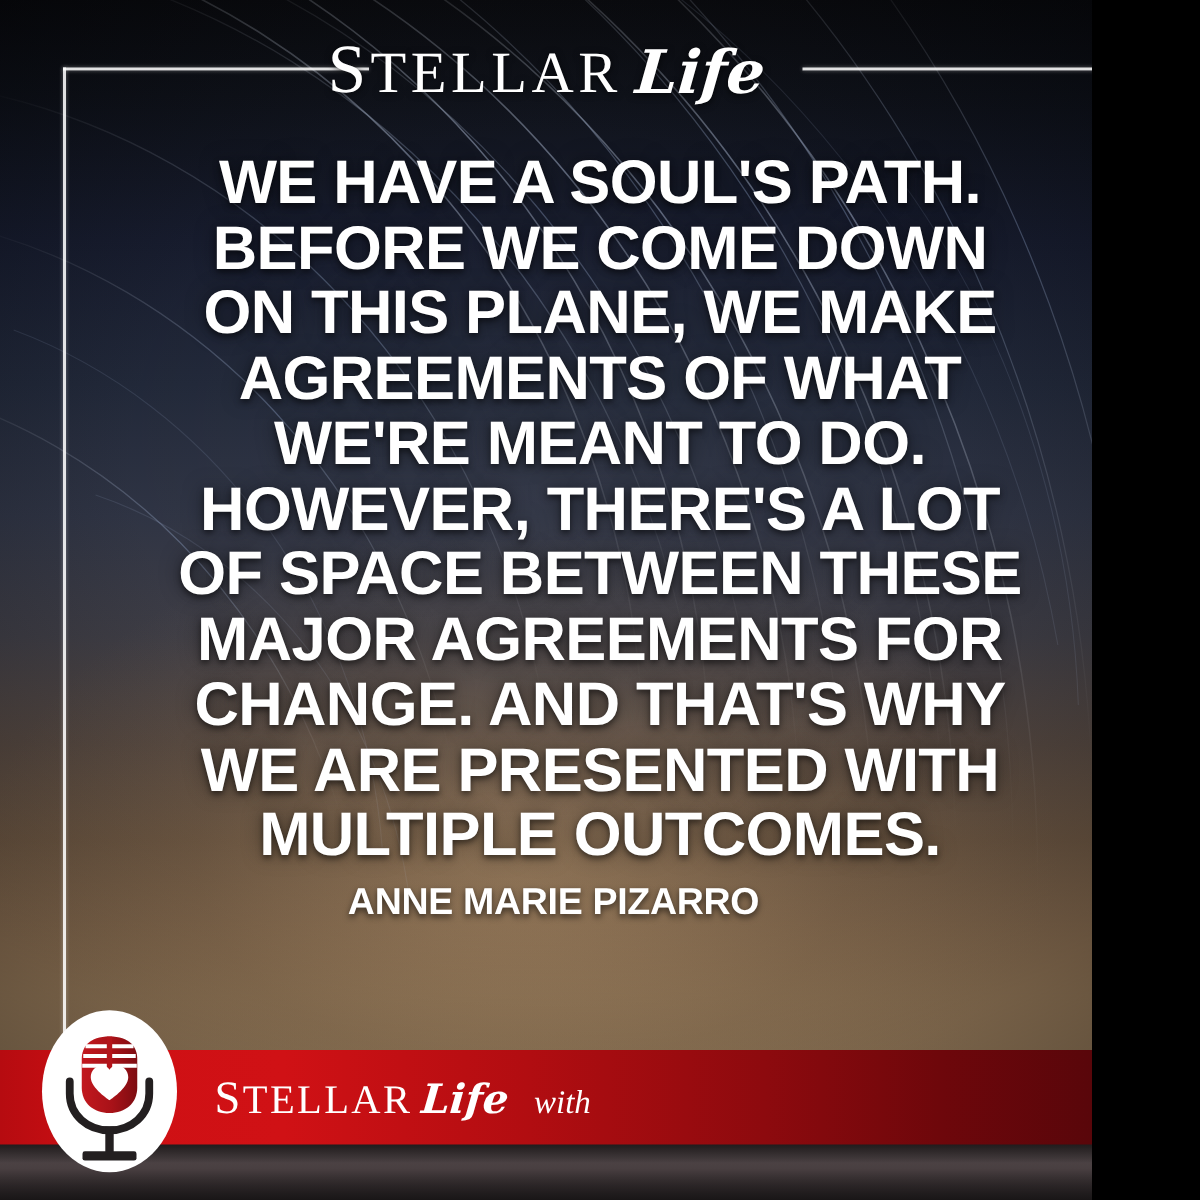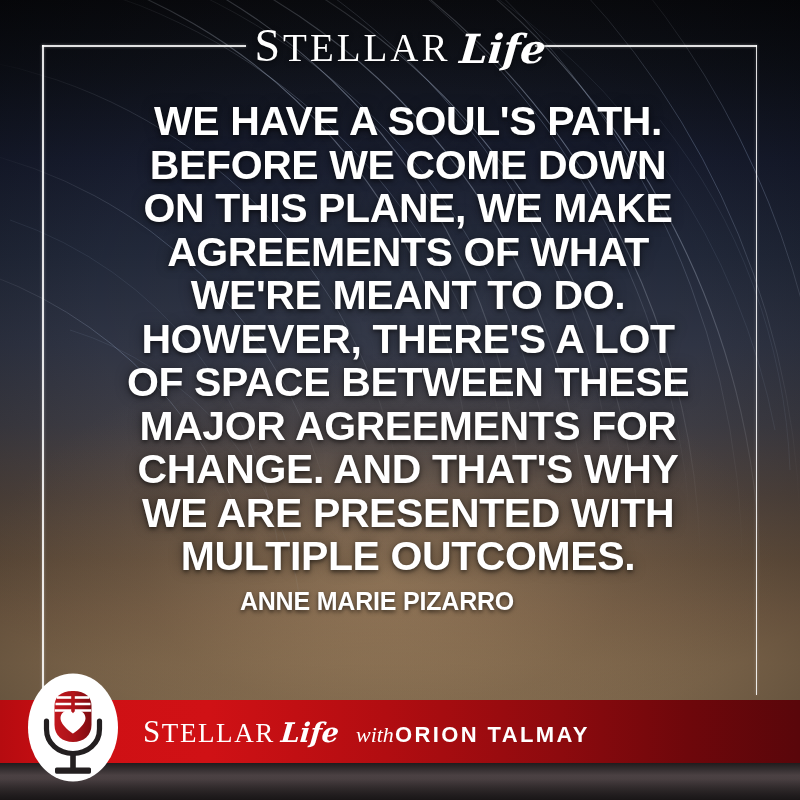--- a/index.html
+++ b/index.html
@@ -2,21 +2,21 @@
 <html><head>
 <meta charset="utf-8">
 <style>
   html, body {
     margin: 0;
     padding: 0;
     background: #000;
   }
   #poster {
     position: relative;
-    width: 800px;
+    width: 728px;
     height: 800px;
     overflow: hidden;
     font-family: "Liberation Sans", sans-serif;
     user-select: none;
   }
 
   
   .bg-base {
     position: absolute;
     inset: 0;
@@ -136,21 +136,21 @@
     font-size: 40px;
     color: #ffffff;
     line-height: 1;
     transform: translateY(3px) skewX(-5deg);
     text-shadow: 0 1px 5px rgba(0,0,0,0.7);
   }
 
   
   .quote-wrap {
     position: absolute;
-    left: 58px;
+    left: 50px;
     top: 100px;
     width: 700px;
     text-align: center;
     z-index: 5;
   }
   .quote {
     font-family: "Liberation Sans", sans-serif;
     font-weight: bold;
     font-size: 41px;
     line-height: 43.5px;
@@ -333,21 +333,20 @@
 we are presented with
 multiple outcomes.</div>
     <div class="attribution">Anne Marie Pizarro</div>
   </div>
 
   <div class="banner">
     <div class="banner-inner">
       <span class="b-stellar"><span class="cap">S</span>tellar</span>
       <span class="b-life">Life</span>
       <span class="b-with">with</span>
-      <span class="b-host">Orion Talmay</span>
     </div>
   </div>
 
   <div class="mic-badge">
     <svg viewBox="0 0 98 113" aria-hidden="true">
       <defs>
         <linearGradient id="micg" x1="0" y1="0" x2="1" y2="0">
           <stop offset="0%" stop-color="#c2181e"></stop>
           <stop offset="55%" stop-color="#a81218"></stop>
           <stop offset="100%" stop-color="#7d0c11"></stop>

